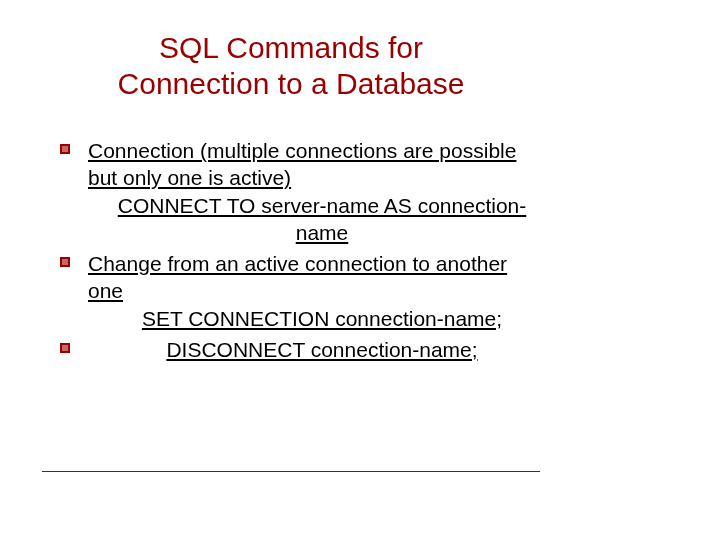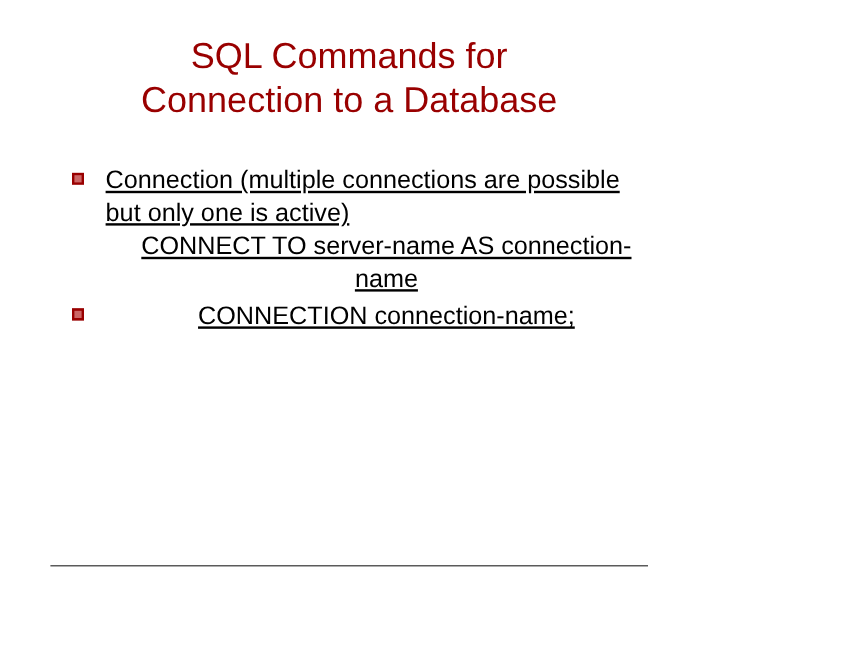--- a/index.html
+++ b/index.html
@@ -84,23 +84,25 @@
   <div class="bullets">
 
     <div class="bullet-item">
       <span class="bullet-marker"></span>
       <div>Connection (multiple connections are possible but only one is active)</div>
       <div class="sub">CONNECT TO server-name AS connection-name</div>
     </div>
 
     <div class="bullet-item">
       <span class="bullet-marker"></span>
+      <div>Change from an active connection to another one</div>
+      <div class="sub">SET CONNECTION connection-name;</div>
     </div>
 
     <div class="bullet-item">
       <span class="bullet-marker"></span>
-      <div class="sub">CONNECTION connection-name;</div>
+      <div class="sub">DISCONNECT connection-name;</div>
     </div>
 
   </div>
 
   <hr class="rule">
 </div>
 
 </body></html>

